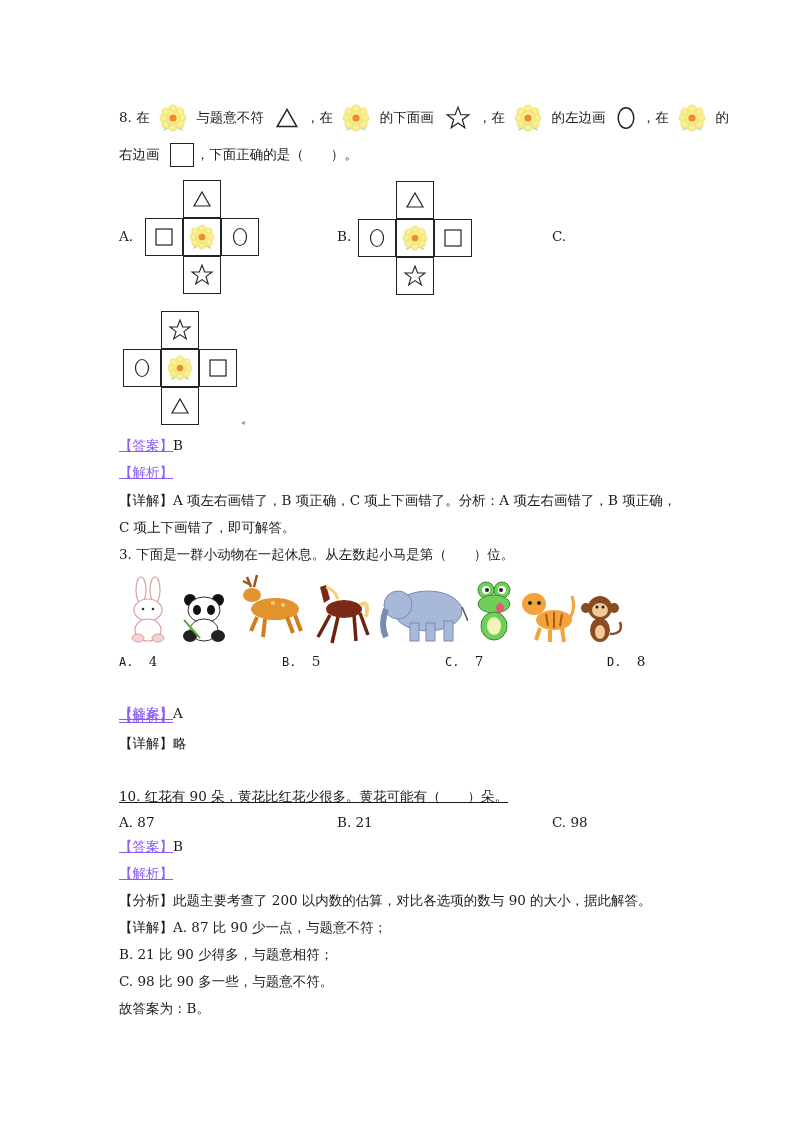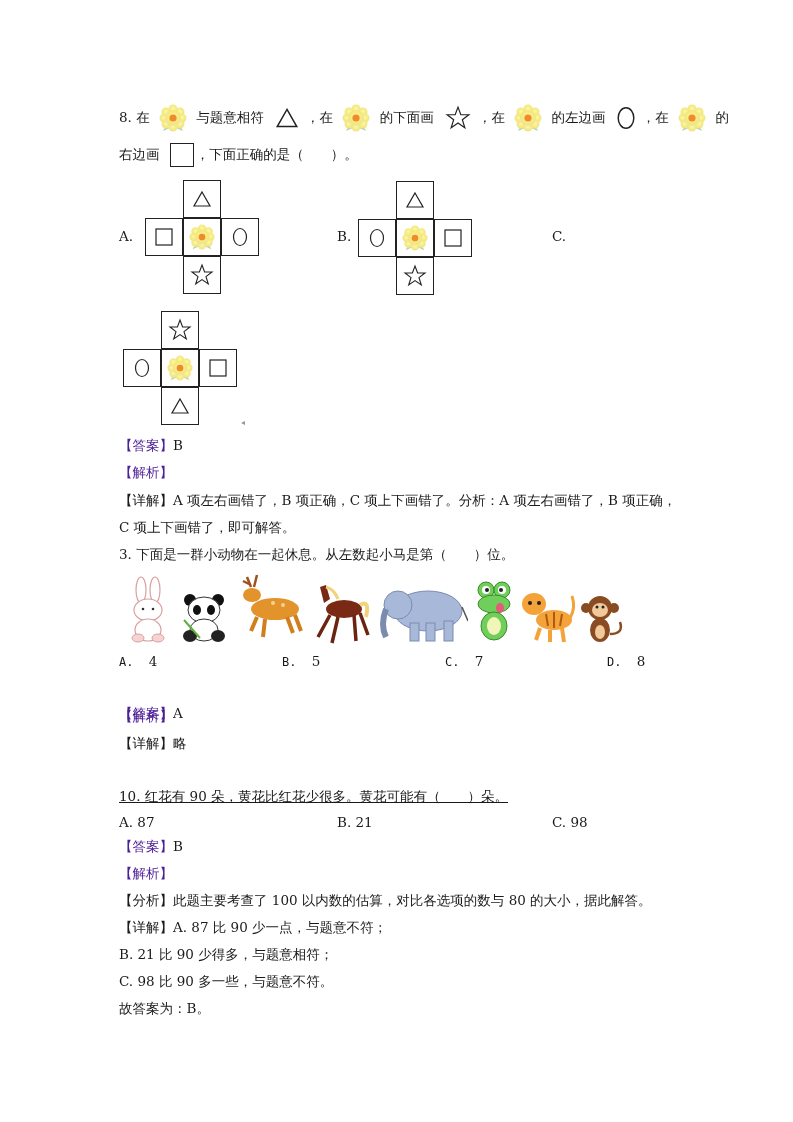--- a/index.html
+++ b/index.html
@@ -1,20 +1,20 @@
 <!DOCTYPE html>
 <html><head>
 <meta charset="utf-8">
 <style>
   html, body { margin: 0; padding: 0; background: #ffffff; }
   body { width: 793px; height: 1122px; position: relative; overflow: hidden;
          font-family: "DejaVu Serif", "Liberation Serif", serif; color: #1a1a1a; font-size: 13.5px; }
   .abs { position: absolute; }
   .line { position: absolute; left: 119px; white-space: nowrap; line-height: 20px; }
-  .blue { color: #4c1d95; }
+  .blue { color: #8b5cf6; text-decoration: underline; }
   .inline-flower { display: inline-block; width: 30px; height: 30px; vertical-align: middle; margin: 0 4px; }
   .inline-shape { display: inline-block; vertical-align: middle; margin: 0 6px; }
   .box { position: absolute; border: 1px solid #222; box-sizing: border-box; width: 38px; height: 38px;
          display: flex; align-items: center; justify-content: center; background: #fff; }
   .opt-label { position: absolute; font-size: 13.5px; }
   .mono-opt { font-family: "DejaVu Sans Mono", "Liberation Mono", monospace; font-size: 12px; }
 </style>
 </head>
 <body>
 
@@ -54,21 +54,21 @@
       </symbol>
   </defs>
 </svg>
 
 <div class="line" style="top:103px;">
   <span>8.</span>
   <span>在</span>
   <svg class="inline-flower">
       <use href="#flower"></use>
     </svg>
-  <span>与题意相符</span>
+  <span>与题意不符</span>
   <svg class="inline-shape" width="26" height="22">
       <use href="#tri"></use>
     </svg><span>，在</span>
   <svg class="inline-flower">
       <use href="#flower"></use>
     </svg>
   <span>的下面画</span>
   <svg class="inline-shape" width="28" height="26">
       <use href="#star"></use>
     </svg><span>，在</span>
@@ -323,21 +323,21 @@
   <span>C. 98</span>
 </div>
 
 <div class="line" style="top:836px;">
   <span class="blue">【答案】</span><span>B</span>
 </div>
 <div class="line" style="top:863px;">
   <span class="blue">【解析】</span>
 </div>
 <div class="line" style="top:890px;">
-  <span>【分析】</span><span>此题主要考查了 100 以内数的估算，对比各选项的数与 80 的大小，据此解答。</span>
+  <span>【分析】</span><span>此题主要考查了 200 以内数的估算，对比各选项的数与 90 的大小，据此解答。</span>
 </div>
 <div class="line" style="top:917px;">
   <span>【详解】</span><span>A. 87 比 90 少一点，与题意不符；</span>
 </div>
 <div class="line" style="top:944px;">
   <span>B. 21 比 90 少得多，与题意相符；</span>
 </div>
 <div class="line" style="top:971px;">
   <span>C. 98 比 90 多一些，与题意不符。</span>
 </div>

